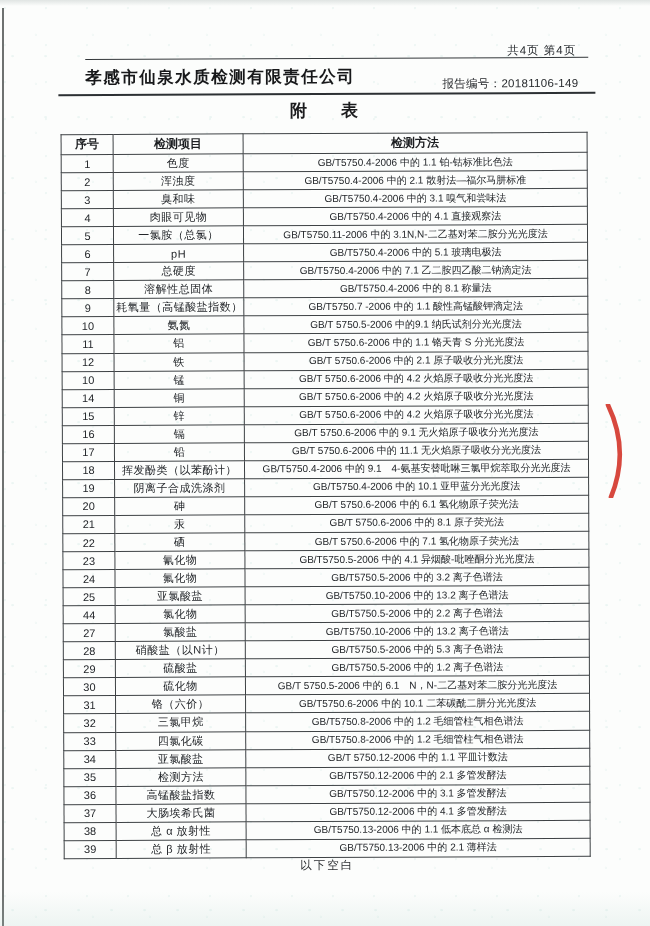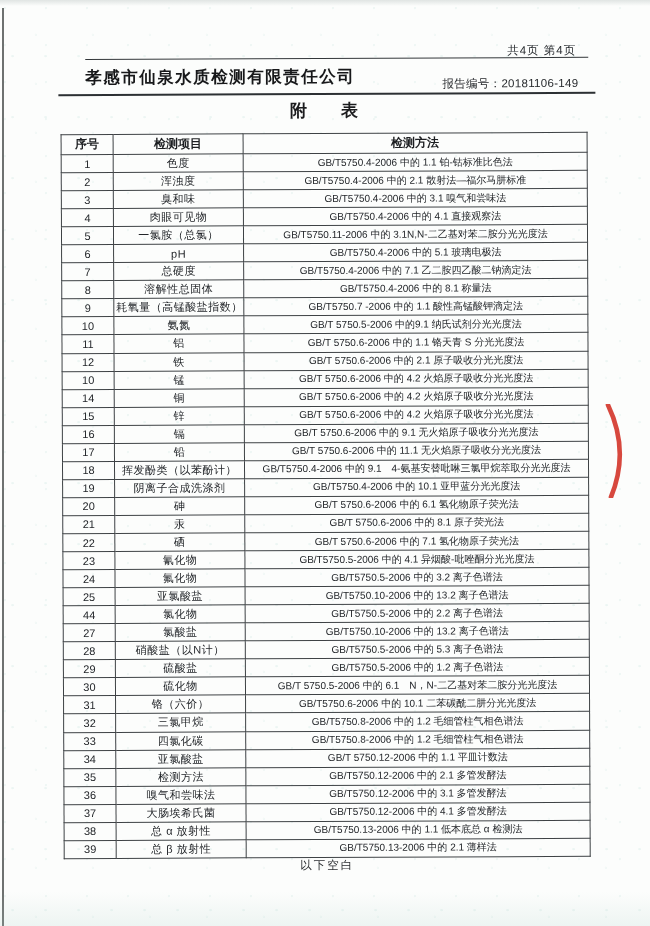--- a/index.html
+++ b/index.html
@@ -315,21 +315,21 @@
   </tr>
 
   <tr>
     <td class="idx">35</td>
     <td class="item">检测方法</td>
     <td class="method">GB/T5750.12-2006 中的 2.1 多管发酵法</td>
   </tr>
 
   <tr>
     <td class="idx">36</td>
-    <td class="item">嗅气和尝味法</td>
+    <td class="item">高锰酸盐指数</td>
     <td class="method">GB/T5750.12-2006 中的 3.1 多管发酵法</td>
   </tr>
 
   <tr>
     <td class="idx">37</td>
     <td class="item">大肠埃希氏菌</td>
     <td class="method">GB/T5750.12-2006 中的 4.1 多管发酵法</td>
   </tr>
 
   <tr>

